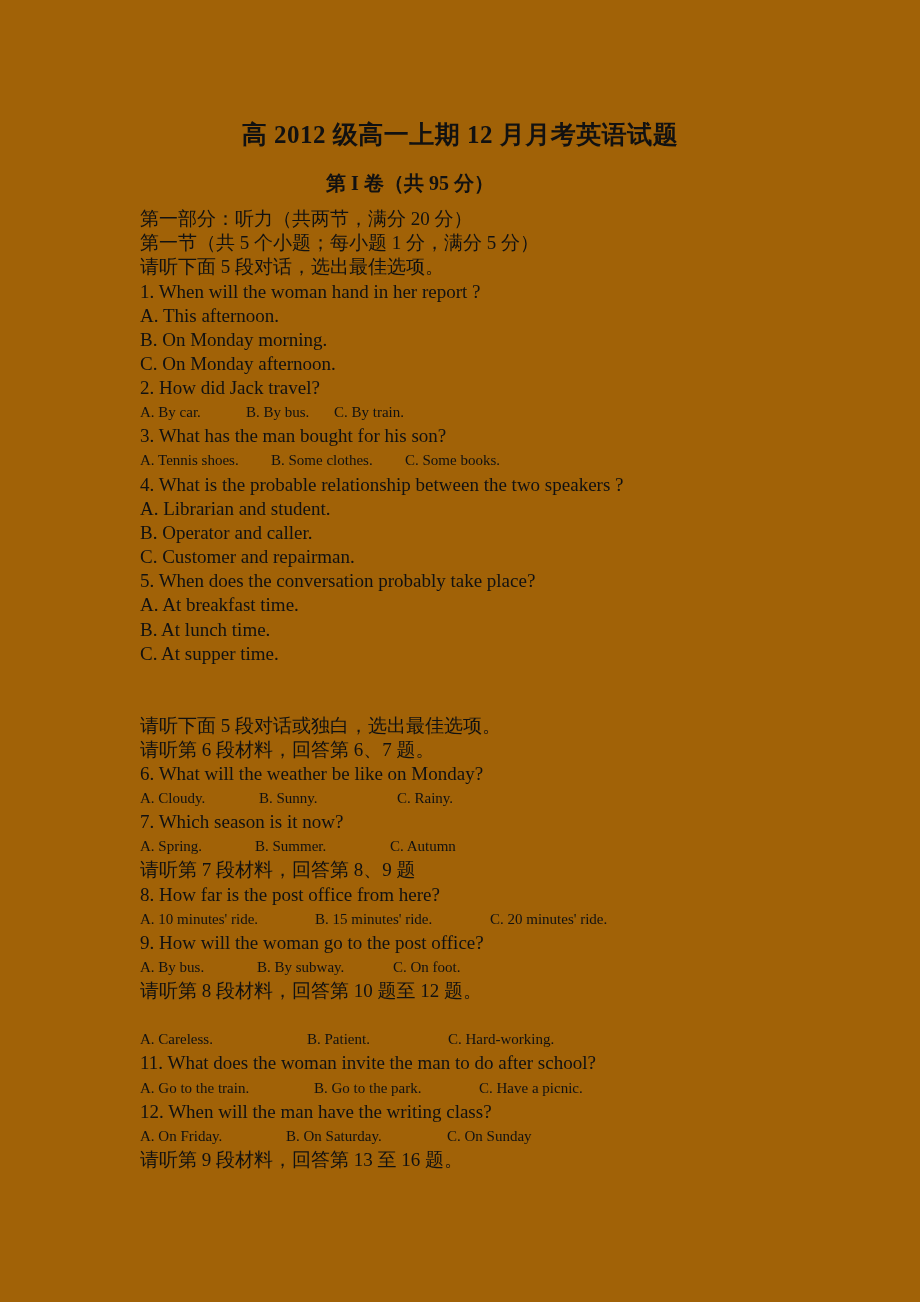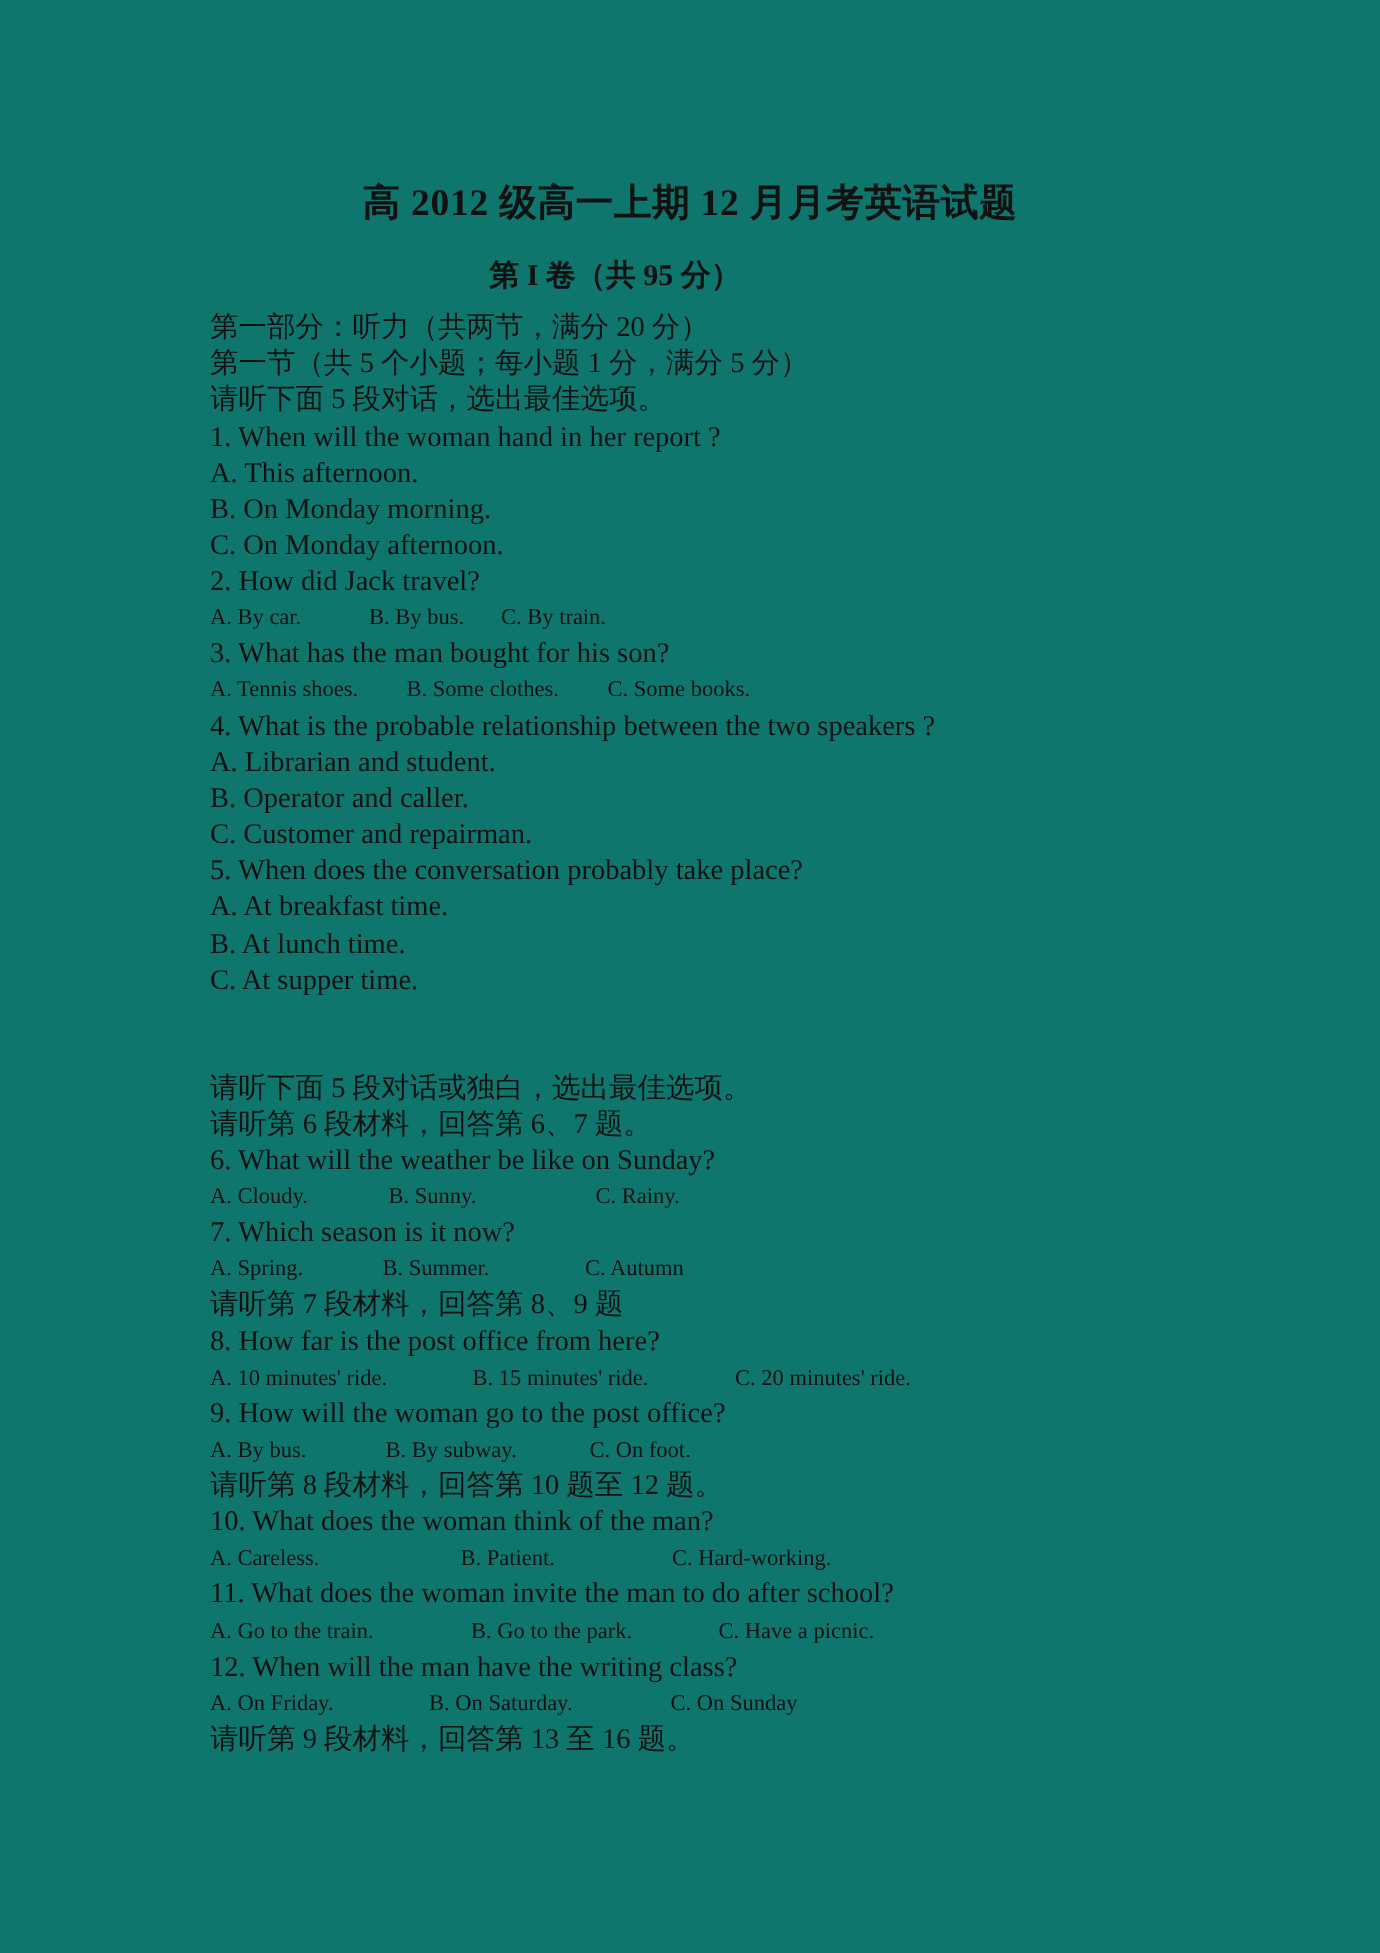--- a/index.html
+++ b/index.html
@@ -12,21 +12,21 @@
       height: 1302px;
       position: relative;
       overflow: hidden;
       font-family: "Liberation Serif", "DejaVu Serif", serif;
       color: #111111;
     }
     .page {
       position: absolute;
       left: 0; top: 0;
       width: 920px; height: 1302px;
-      background: #0f766e;
+      background: #a16207;
     }
     .title {
       position: absolute;
       left: 0; width: 920px;
       top: 118px;
       text-align: center;
       font-size: 25px;
       font-weight: bold;
       letter-spacing: 0.5px;
     }
@@ -85,21 +85,21 @@
   <div class="line" style="top:547px">C. Customer and repairman.</div>
 
   <div class="line" style="top:571px">5. When does the conversation probably take place?</div>
   <div class="line" style="top:595px">A. At breakfast time.</div>
   <div class="line" style="top:620px">B. At lunch time.</div>
   <div class="line" style="top:644px">C. At supper time.</div>
 
   <div class="line" style="top:716px">请听下面 5 段对话或独白，选出最佳选项。</div>
   <div class="line" style="top:740px">请听第 6 段材料，回答第 6、7 题。</div>
 
-  <div class="line" style="top:764px">6. What will the weather be like on Sunday?</div>
+  <div class="line" style="top:764px">6. What will the weather be like on Monday?</div>
   <div class="opt" style="top:788px;left:140px">A. Cloudy.</div>
   <div class="opt" style="top:788px;left:259px">B. Sunny.</div>
   <div class="opt" style="top:788px;left:397px">C. Rainy.</div>
 
   <div class="line" style="top:812px">7. Which season is it now?</div>
   <div class="opt" style="top:836px;left:140px">A. Spring.</div>
   <div class="opt" style="top:836px;left:255px">B. Summer.</div>
   <div class="opt" style="top:836px;left:390px">C. Autumn</div>
 
   <div class="line" style="top:860px">请听第 7 段材料，回答第 8、9 题</div>
@@ -109,21 +109,20 @@
   <div class="opt" style="top:909px;left:315px">B. 15 minutes' ride.</div>
   <div class="opt" style="top:909px;left:490px">C. 20 minutes' ride.</div>
 
   <div class="line" style="top:933px">9. How will the woman go to the post office?</div>
   <div class="opt" style="top:957px;left:140px">A. By bus.</div>
   <div class="opt" style="top:957px;left:257px">B. By subway.</div>
   <div class="opt" style="top:957px;left:393px">C. On foot.</div>
 
   <div class="line" style="top:981px">请听第 8 段材料，回答第 10 题至 12 题。</div>
 
-  <div class="line" style="top:1005px">10. What does the woman think of the man?</div>
   <div class="opt" style="top:1029px;left:140px">A. Careless.</div>
   <div class="opt" style="top:1029px;left:307px">B. Patient.</div>
   <div class="opt" style="top:1029px;left:448px">C. Hard-working.</div>
 
   <div class="line" style="top:1053px">11. What does the woman invite the man to do after school?</div>
   <div class="opt" style="top:1078px;left:140px">A. Go to the train.</div>
   <div class="opt" style="top:1078px;left:314px">B. Go to the park.</div>
   <div class="opt" style="top:1078px;left:479px">C. Have a picnic.</div>
 
   <div class="line" style="top:1102px">12. When will the man have the writing class?</div>

